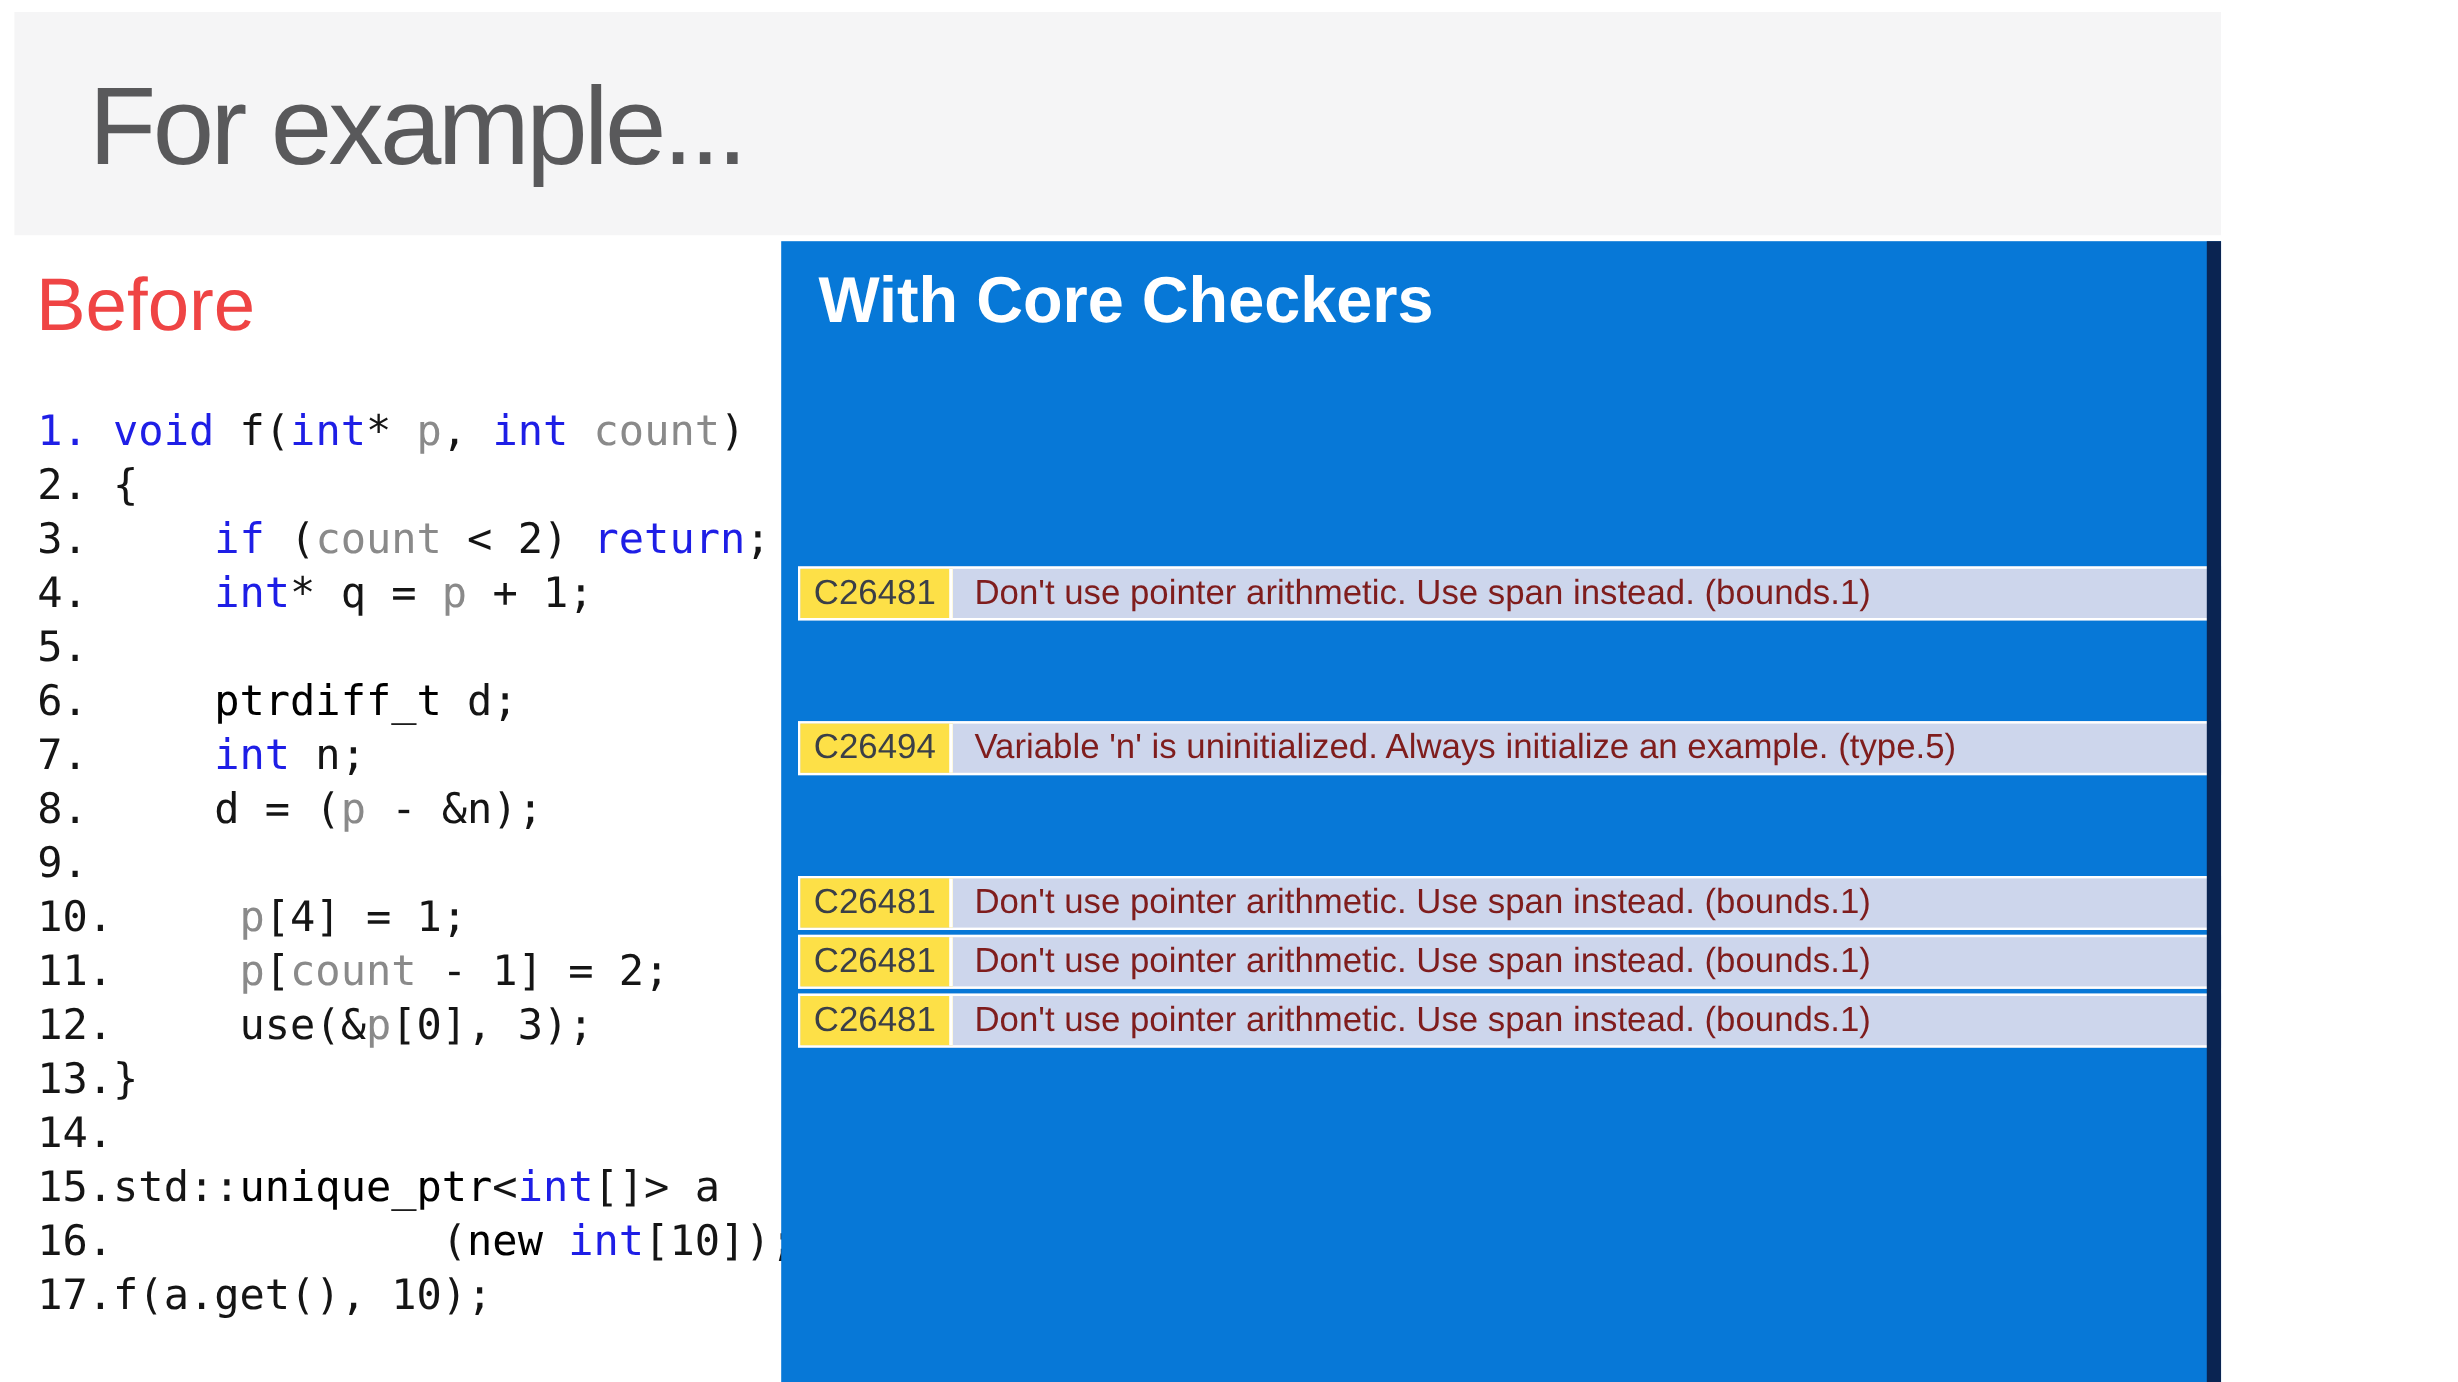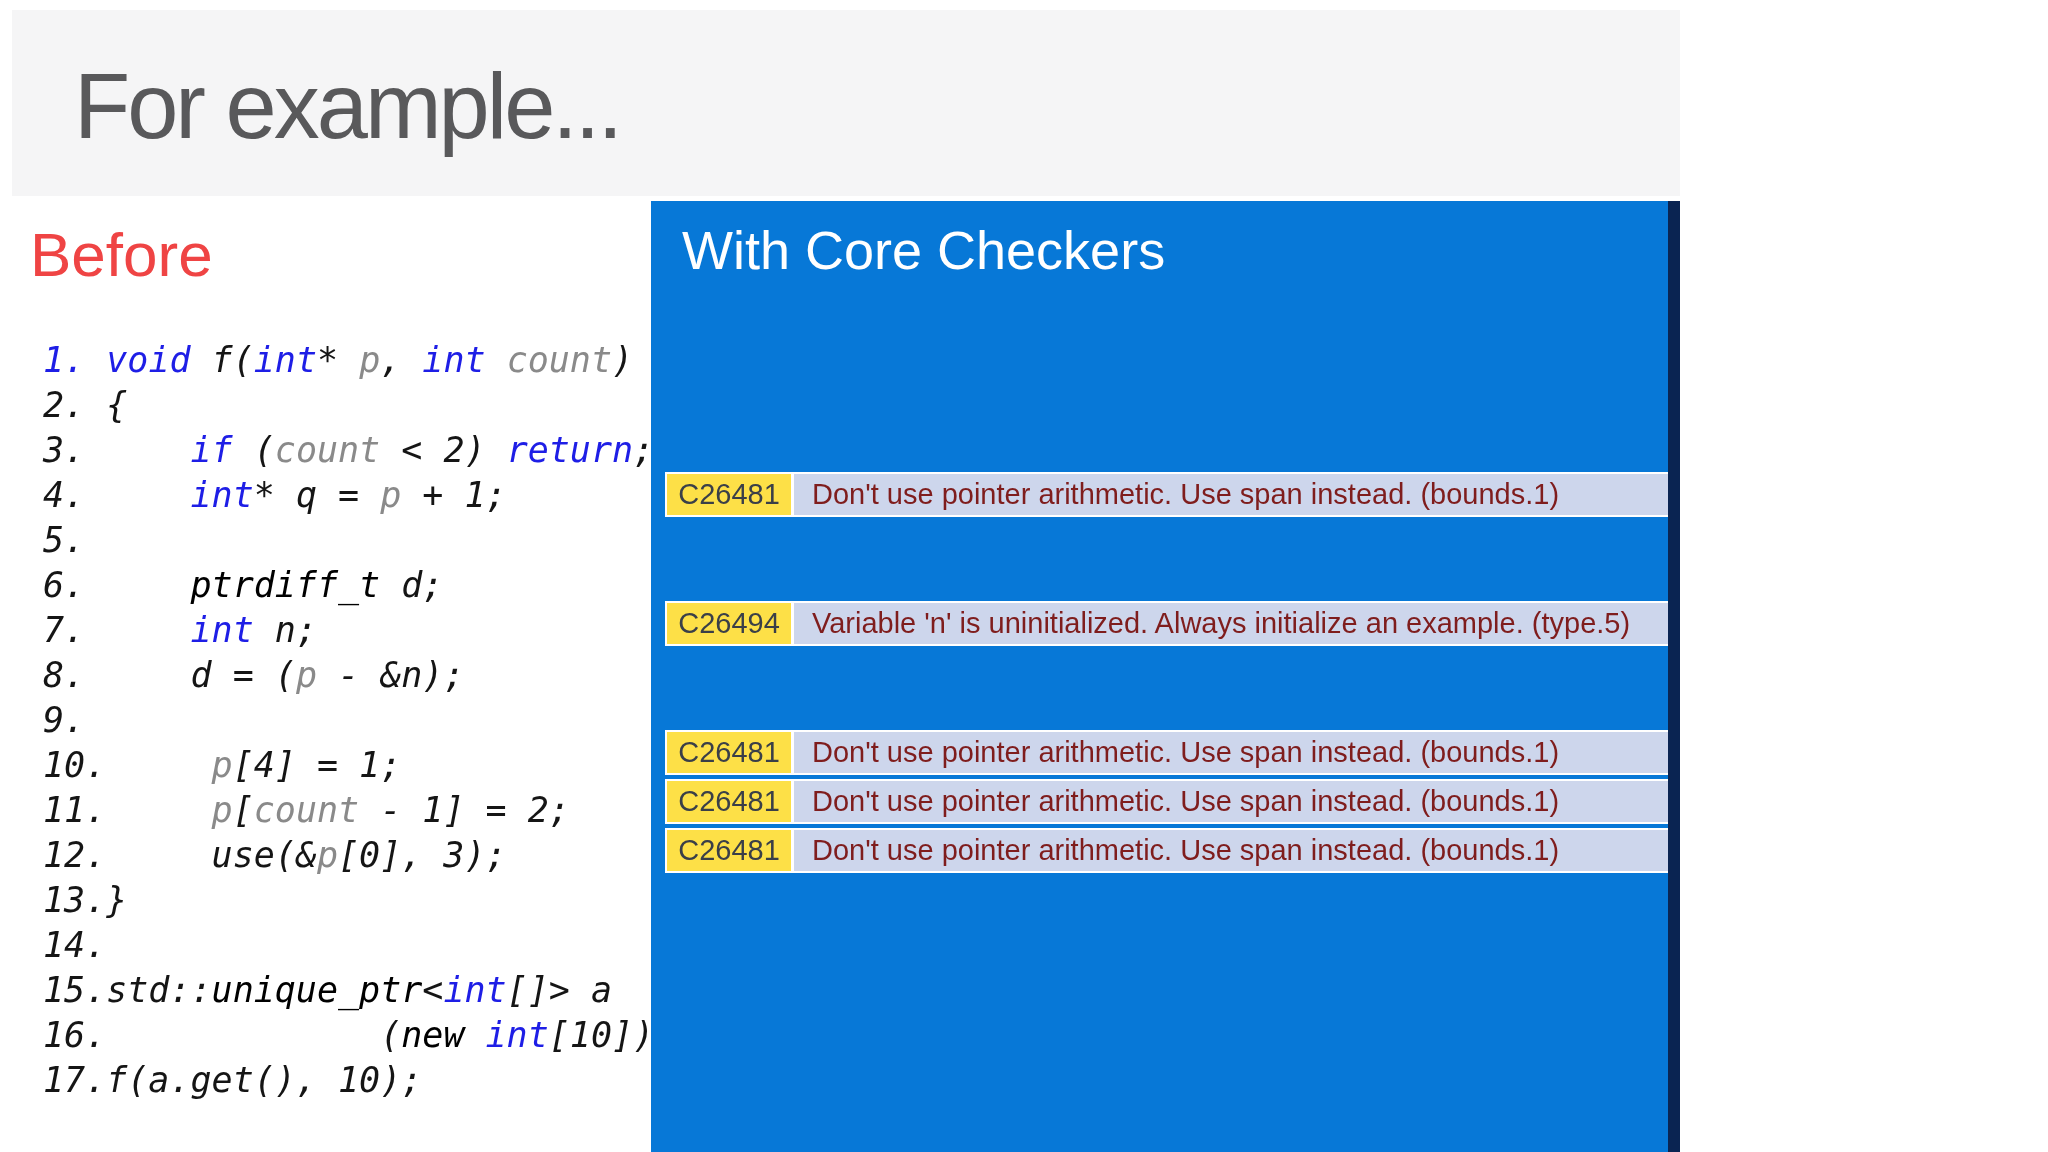--- a/index.html
+++ b/index.html
@@ -1,52 +1,52 @@
 <!DOCTYPE html>
 <html><head>
 <meta charset="utf-8">
 <style>
   html,body{margin:0;padding:0;background:#ffffff;}
   #slide{
-    position:relative;width:1680px;height:1152px;overflow:hidden;
+    position:relative;width:1851px;height:1152px;overflow:hidden;
     background:#ffffff;font-family:"Liberation Sans",sans-serif;
   }
   
   #header-band{
     position:absolute;left:12px;top:10px;right:0;height:186px;
     background:#f5f5f6;
   }
   #slide-title{
     position:absolute;left:74px;top:58px;
     font-size:92px;font-weight:300;letter-spacing:-3px;
     color:#59595b;line-height:1.05;white-space:nowrap;
   }
   
   #before-heading{
     position:absolute;left:30px;top:224px;
     font-size:62px;font-weight:300;color:#ef4444;line-height:1;
   }
   #code-block{
-    position:absolute;left:43px;top:338px;
+    position:absolute;left:31px;top:338px;
     font-family:"DejaVu Sans Mono","Liberation Mono",monospace;
-    font-size:35px;line-height:45px;white-space:pre;color:#151515;font-style:italic;
+    font-size:35px;line-height:45px;white-space:pre;color:#151515;
   }
   .code-line{height:45px;}
   .tk-k{color:#1e1ee6;}   
   .tk-t{color:#000000;}   
   .tk-g{color:#8a8a8a;}   
   .tk-d{color:#151515;}   
   
   #blue-panel{
     position:absolute;left:651px;top:201px;right:0;bottom:0;
     background:#0778d7;
   }
   #panel-heading{
     position:absolute;left:31px;top:22px;
-    font-size:54px;font-weight:400;color:#ffffff;line-height:1;white-space:nowrap;
+    font-size:54px;font-weight:700;color:#ffffff;line-height:1;white-space:nowrap;
   }
   #right-edge-strip{
     position:absolute;right:0;top:0;bottom:0;width:12px;background:#0a2452;
   }
   .warning-row{
     position:absolute;left:14px;width:1371px;height:45px;
     display:flex;align-items:stretch;
     border:2px solid #ffffff;box-sizing:border-box;background:#cdd6ec;
   }
   .warning-row.r0{top:271px;}

